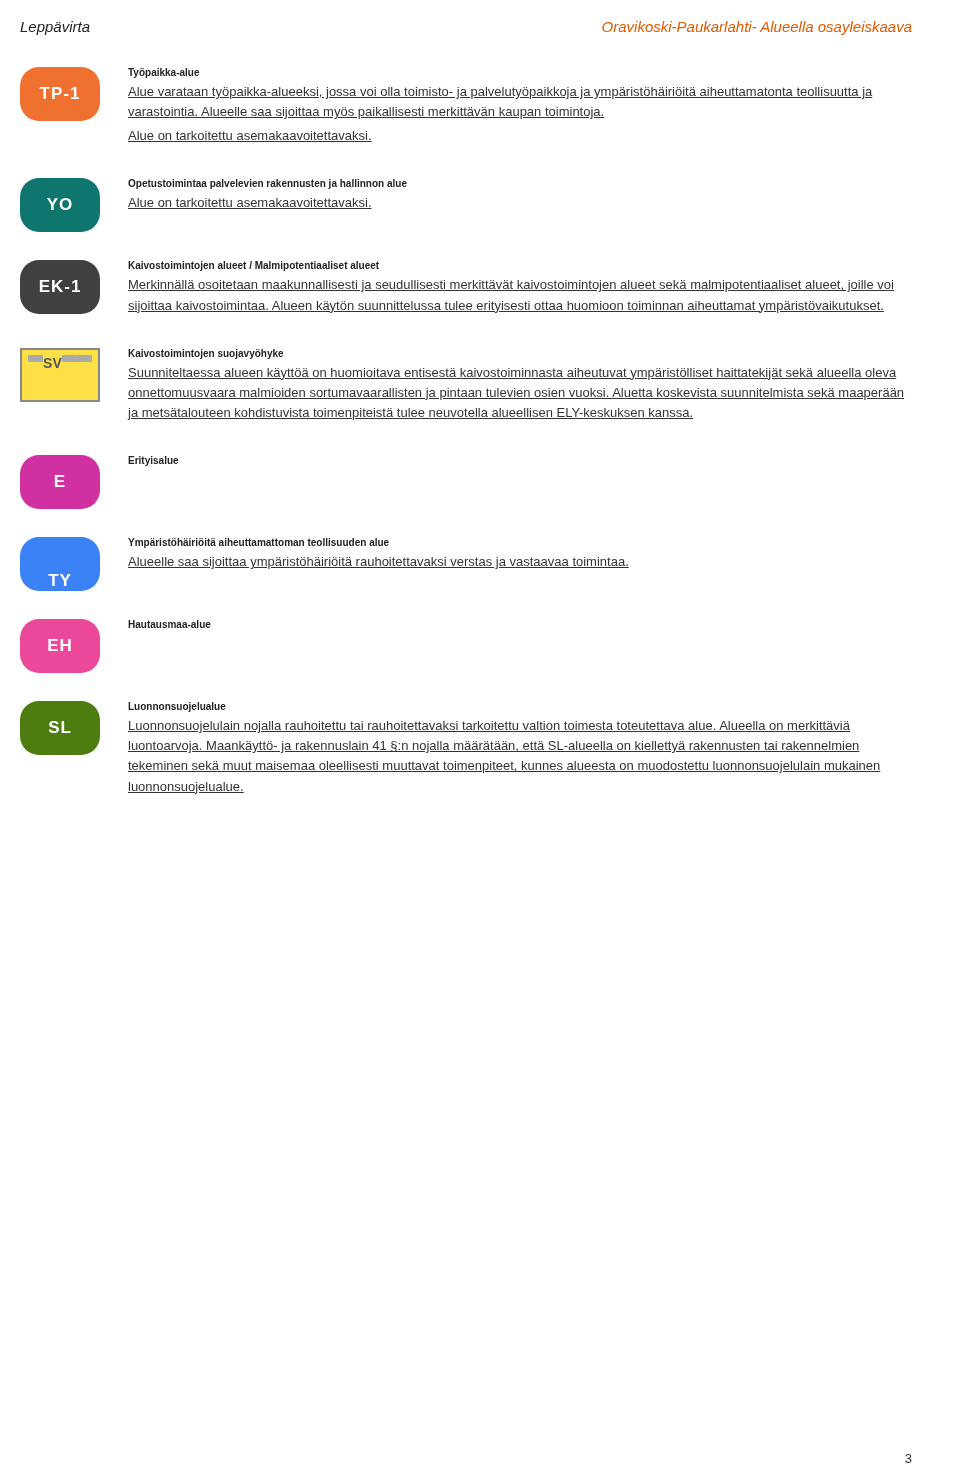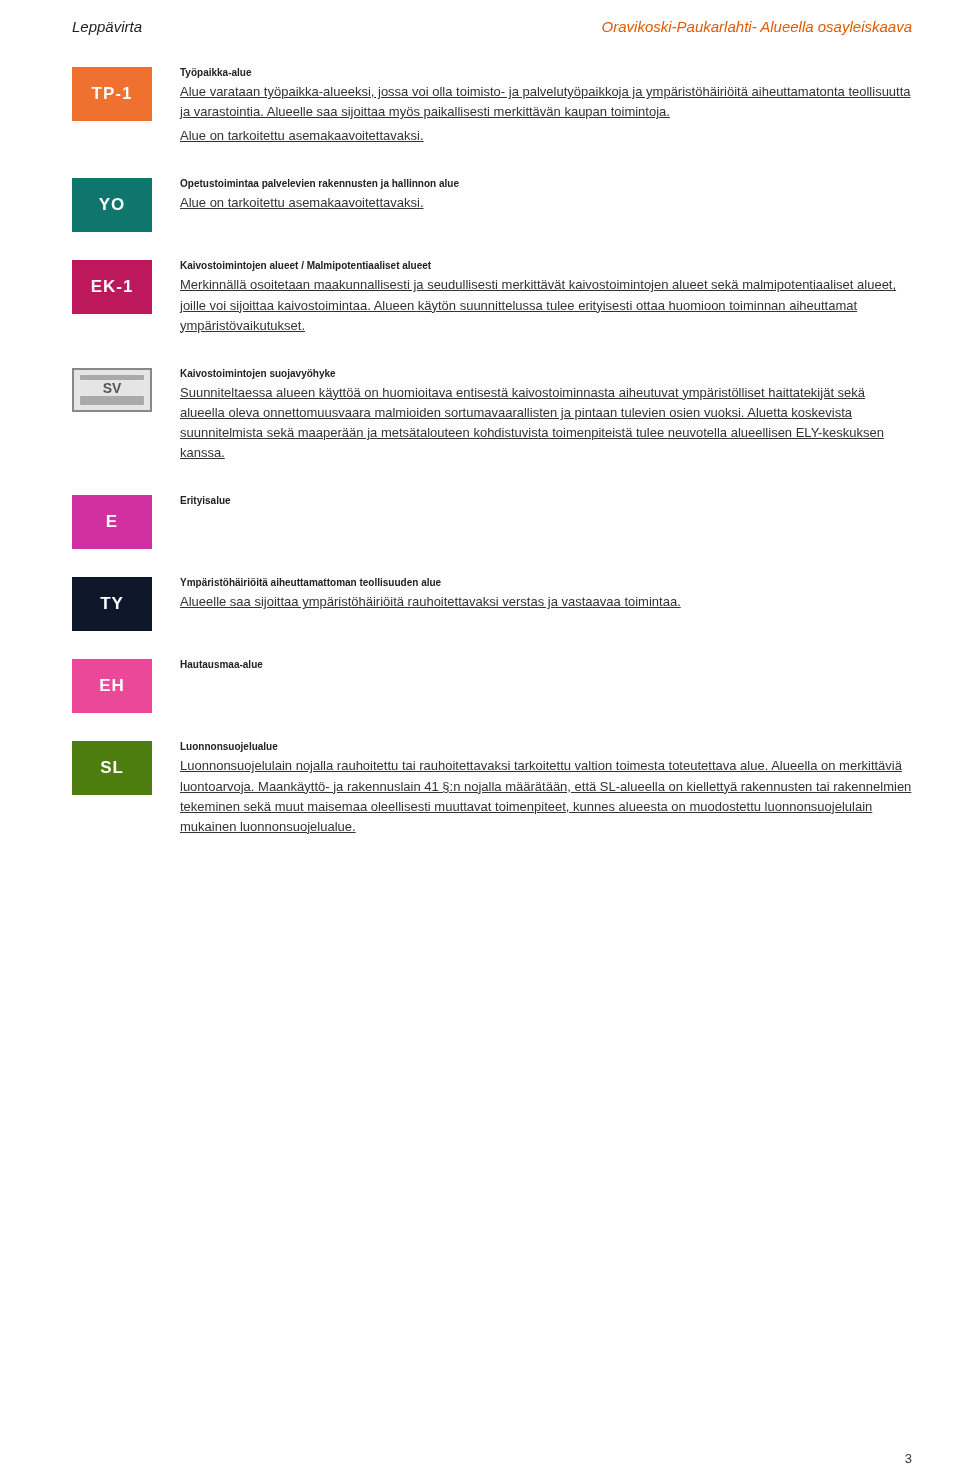--- a/index.html
+++ b/index.html
@@ -7,21 +7,21 @@
       font-family: Arial, sans-serif;
       font-size: 13px;
       color: #222;
       background: #fff;
       padding: 0;
     }
 
     .page {
       width: 960px;
       min-height: 1484px;
-      padding: 18px 48px 40px 72px;
+      padding: 18px 48px 40px 20px;
       position: relative;
     }
 
     
     .header {
       display: flex;
       justify-content: space-between;
       align-items: flex-start;
       margin-bottom: 32px;
       border-bottom: none;
@@ -51,20 +51,21 @@
       height: 54px;
       display: flex;
       align-items: center;
       justify-content: center;
       font-size: 17px;
       font-weight: bold;
       color: #fff;
       margin-right: 28px;
       flex-shrink: 0;
       letter-spacing: 1px;
+      border-radius: 19px;
     }
 
     .section-content {
       flex: 1;
     }
 
     .section-title {
       font-size: 10px;
       font-weight: bold;
       color: #222;
@@ -87,30 +88,30 @@
       bottom: 18px;
       right: 48px;
       font-size: 13px;
       color: #333;
     }
 
     
     .sv-badge-wrap {
       min-width: 80px;
       width: 80px;
-      height: 44px;
+      height: 54px;
       margin-right: 28px;
       flex-shrink: 0;
       border: 2.5px solid #888;
       display: flex;
-      flex-direction: column;
+      flex-direction: row;
       justify-content: space-between;
       align-items: stretch;
       padding: 5px 6px;
-      background: #e5e5e5;
+      background: #fde047;
     }
     .sv-stripe {
       height: 7px;
       background: #aaa;
       width: 100%;
       border-radius: 1px;
     }
   </style>
 </head>
 <body>
@@ -145,21 +146,21 @@
 
     <div class="section-content">
       <div class="section-title">Opetustoimintaa palvelevien rakennusten ja hallinnon alue</div>
       <div class="section-body">
             <p>Alue on tarkoitettu asemakaavoitettavaksi.</p>
           </div>
     </div>
   </div>
       <div class="section">
 
-      <div class="badge" style="background:#be185d;color:#fff;border:none;">
+      <div class="badge" style="background:#404040;color:#fff;border:none;">
         <span>EK-1</span>
       </div>
 
     <div class="section-content">
       <div class="section-title">Kaivostoimintojen alueet / Malmipotentiaaliset alueet</div>
       <div class="section-body">
             <p>Merkinnällä osoitetaan maakunnallisesti ja seudullisesti merkittävät kaivostoimintojen alueet sekä malmipotentiaaliset alueet, joille voi sijoittaa kaivostoimintaa. Alueen käytön suunnittelussa tulee erityisesti ottaa huomioon toiminnan aiheuttamat ympäristövaikutukset.</p>
           </div>
     </div>
   </div>
@@ -185,21 +186,21 @@
         <span>E</span>
       </div>
 
     <div class="section-content">
       <div class="section-title">Erityisalue</div>
       <div class="section-body"></div>
     </div>
   </div>
       <div class="section">
 
-      <div class="badge" style="background:#0f172a;color:#fff;border:none;">
+      <div class="badge" style="background:#3b82f6;color:#fff;border:none;align-items:flex-end;">
         <span>TY</span>
       </div>
 
     <div class="section-content">
       <div class="section-title">Ympäristöhäiriöitä aiheuttamattoman teollisuuden alue</div>
       <div class="section-body">
             <p>Alueelle saa sijoittaa ympäristöhäiriöitä rauhoitettavaksi verstas ja vastaavaa toimintaa.</p>
           </div>
     </div>
   </div>

